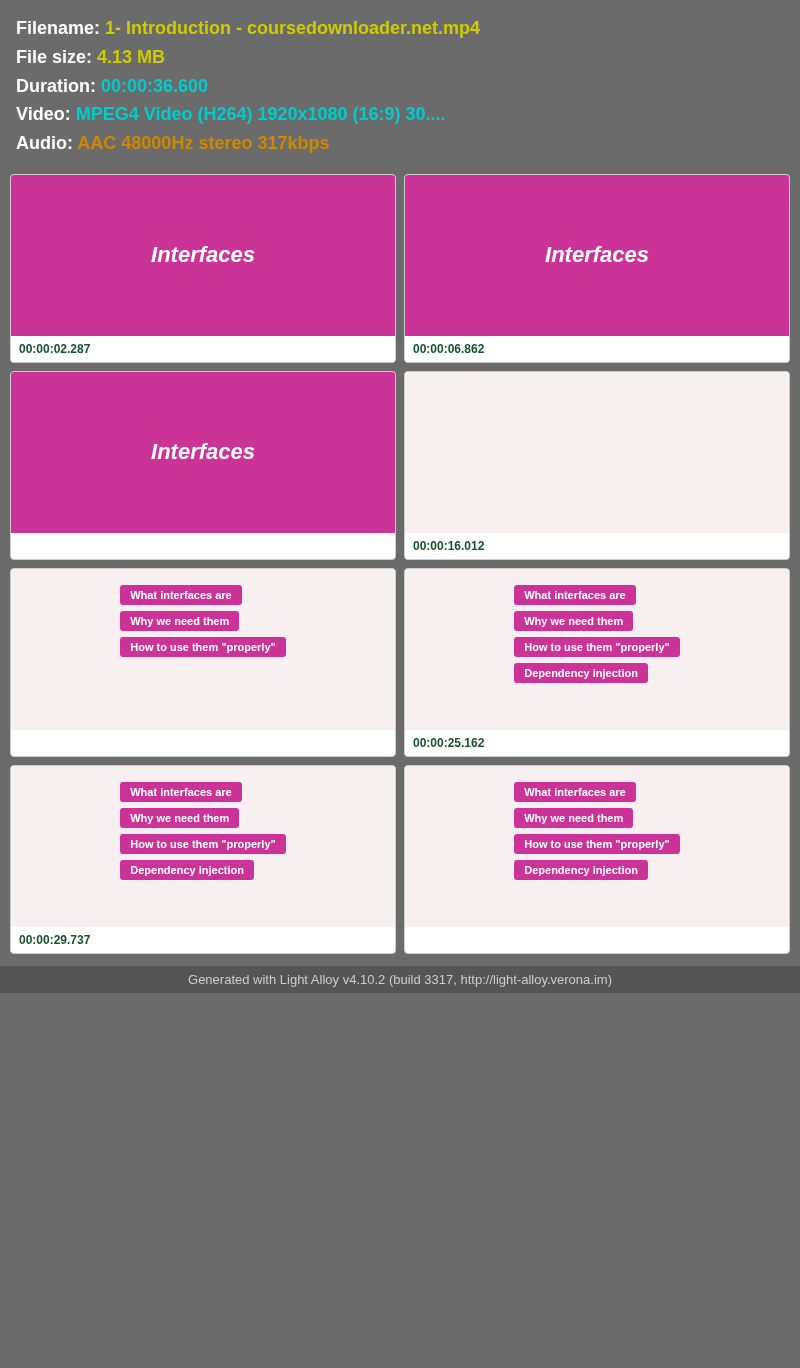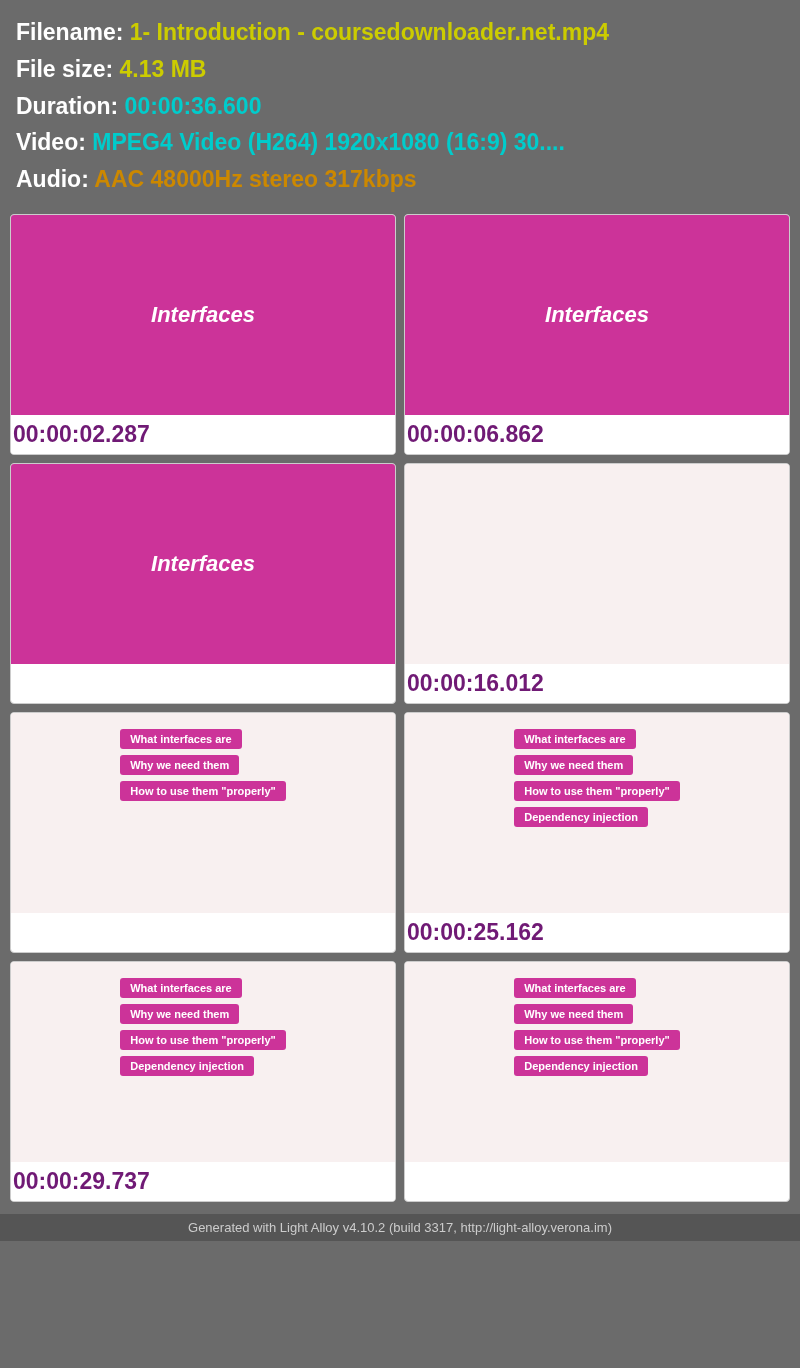--- a/index.html
+++ b/index.html
@@ -7,21 +7,21 @@
       width: 800px;
       min-height: 1368px;
       background-color: #6b6b6b;
       font-family: Arial, sans-serif;
       color: white;
     }
 
     .file-info {
       padding: 14px 16px 12px 16px;
       line-height: 1.6;
-      font-size: 23px;
+      font-size: 18px;
       font-weight: bold;
     }
 
     .file-info .label {
       color: white;
     }
 
     .file-info .value-yellow {
       color: #cccc00;
     }
@@ -43,21 +43,21 @@
 
     .thumb-card {
       background: white;
       border-radius: 4px;
       overflow: hidden;
       border: 1px solid #ccc;
     }
 
     .thumb-image {
       width: 100%;
-      height: 200px;
+      height: 161px;
       display: flex;
       align-items: center;
       justify-content: center;
       position: relative;
     }
 
     .thumb-image.pink-bg {
       background-color: #cc3399;
     }
 
@@ -84,24 +84,24 @@
       background-color: #cc3399;
       color: white;
       font-size: 11px;
       font-weight: bold;
       padding: 4px 10px;
       border-radius: 3px;
     }
 
     .thumb-timestamp {
       background: white;
-      color: #701a75;
-      font-size: 23px;
-      font-weight: bold;
-      padding: 6px 2px;
+      color: #14532d;
+      font-size: 12px;
+      font-weight: bold;
+      padding: 6px 8px;
     }
 
     .footer {
       background-color: #555;
       color: #ccc;
       font-size: 13px;
       padding: 6px 10px;
       text-align: center;
       margin-top: 4px;
     }

